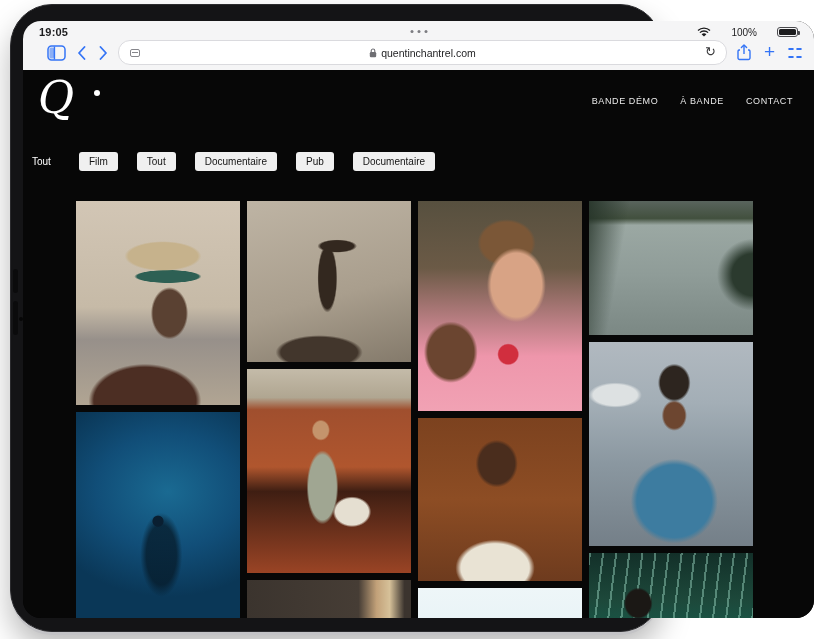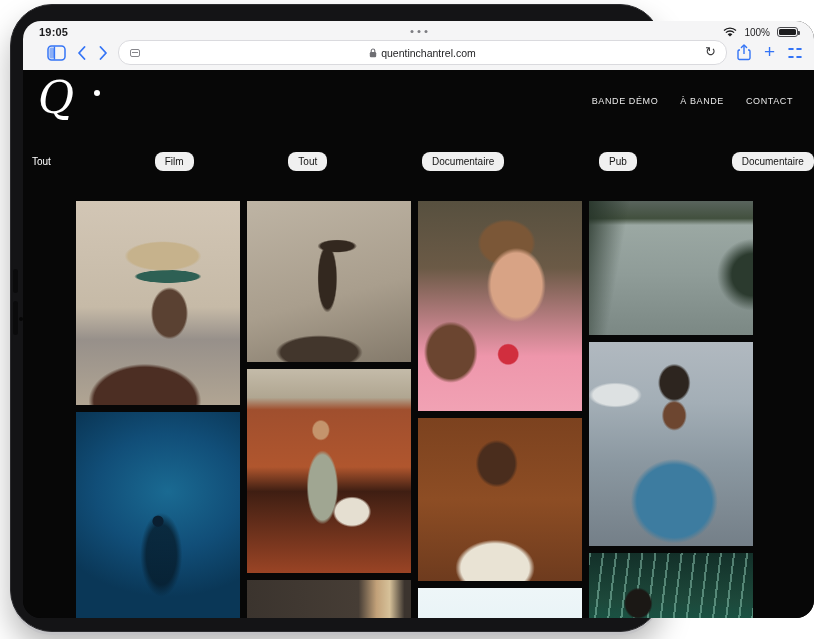--- a/index.html
+++ b/index.html
@@ -17,21 +17,21 @@
   .screen { position:absolute; left:12px; top:16px; width:791px; height:597px;
             background:#060606; border-radius:18px; overflow:hidden; }
 
   
   .chrome { position:absolute; left:0; top:0; width:100%; height:49px; background:#f5f5f6; }
   .status-row { position:relative; height:18px; padding:4px 16px 0 16px;
                 display:flex; justify-content:space-between; align-items:center; }
   .time { font-size:11px; font-weight:700; color:#1c1c1e; letter-spacing:.2px; }
   .mt-dots { position:absolute; left:50%; top:9px; transform:translateX(-50%); display:flex; gap:4px; }
   .mt-dots i { width:3px; height:3px; border-radius:50%; background:#7c7c81; }
-  .status-right { display:flex; align-items:center; gap:7px;text-align:right; }
+  .status-right { display:flex; align-items:center; gap:20px;text-align:right; }
   .batt-pct { font-size:10px; color:#1c1c1e; }
   .battery { width:21px; height:10px; border:1px solid #4a4a4e; border-radius:3px; position:relative; }
   .battery .fill { position:absolute; left:1px; top:1px; bottom:1px; right:1px; background:#1c1c1e; border-radius:1.5px; }
   .battery .nub { position:absolute; right:-3px; top:2.5px; width:2px; height:4px; background:#4a4a4e; border-radius:0 1px 1px 0; }
 
   .toolbar-row { height:31px; display:flex; align-items:center; padding:0 8px 4px 22px; }
   .tb-ic { display:flex; align-items:center; justify-content:center; cursor:default; }
   .ic-sidebar { margin-left:2px; }
   .ic-back { margin-left:11px; }
   .ic-fwd { margin-left:13px; }
@@ -49,24 +49,24 @@
   .tabs-ic i { border:1.4px solid #3474f6; border-radius:1.5px; }
 
   
   .webpage { position:absolute; left:0; top:49px; width:100%; height:548px; background:#070707; overflow:hidden; }
   .logo { position:absolute; left:15px; top:4px; color:#fff;
           font-family:"DejaVu Serif", serif; font-style:italic; font-size:44px; line-height:1.1; }
   .logo-dot { position:absolute; left:56px; top:16px; width:6px; height:6px; border-radius:50%; background:#fff; }
   .site-nav { position:absolute; right:21px; top:26px; display:flex; gap:22px; }
   .site-nav span { font-size:9px; color:#e9e9e9; letter-spacing:.6px; cursor:pointer; }
 
-  .filters { position:absolute; left:0; right:0; top:82px; display:flex; justify-content:space-between; align-items:center; gap:19px; }
+  .filters { position:absolute; left:0; right:0; top:82px; display:flex; justify-content:flex-start; align-items:center; gap:19px; }
   .filter-active { font-size:10px; color:#fff; padding:3px 9px; }
   .filter-btn { font-size:10px; color:#141414; background:#f0f0f0; border:none; padding:4px 10px;
-                border-radius:8px; font-family:"Liberation Sans", sans-serif; cursor:pointer; }
+                border-radius:3px; font-family:"Liberation Sans", sans-serif; cursor:pointer; }
 
   .gallery { position:absolute; left:53px; top:131px; width:678px; display:flex; gap:7px; }
   .gcol { width:164px; display:flex; flex-direction:column; gap:7px; }
   .gitem { width:164px; cursor:pointer; }
 
   
   .ph-hat { height:204px; background:
       radial-gradient(ellipse 62px 24px at 53% 27%, #c6b28c 56%, rgba(0,0,0,0) 62%),
       radial-gradient(ellipse 56px 11px at 56% 37%, #2e6054 55%, rgba(0,0,0,0) 60%),
       radial-gradient(ellipse 30px 42px at 57% 55%, #5a4132 55%, rgba(0,0,0,0) 62%),

